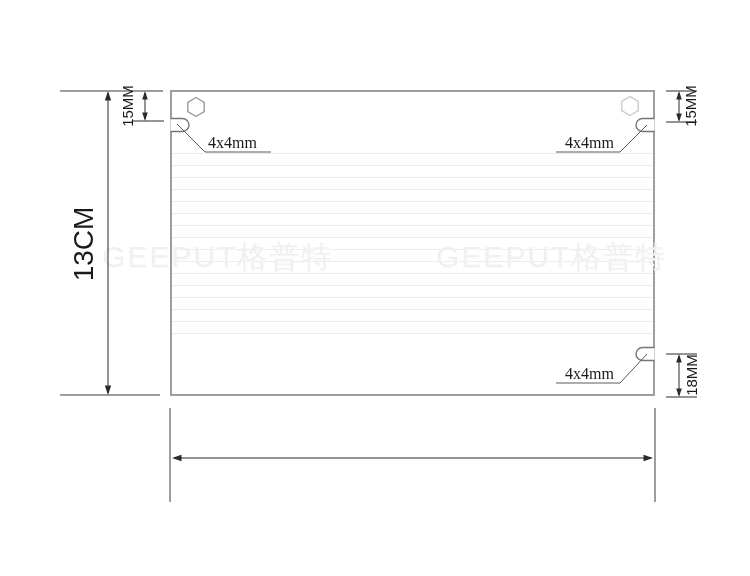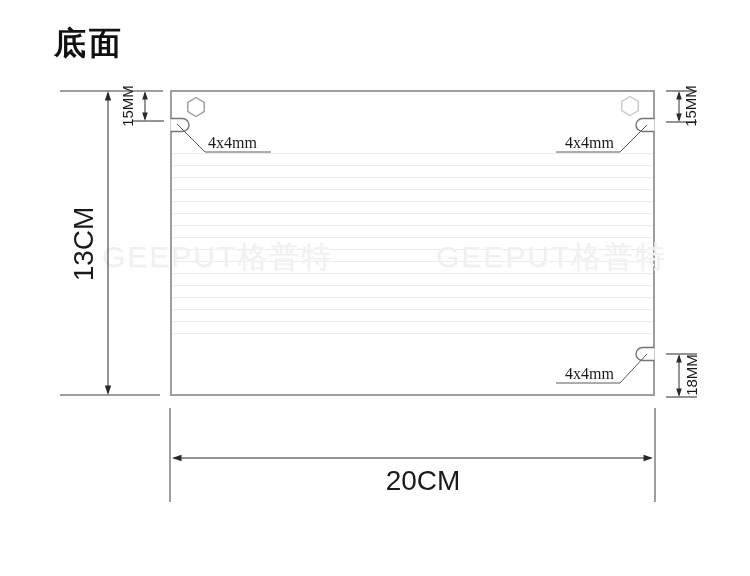--- a/index.html
+++ b/index.html
@@ -38,21 +38,20 @@
   .leader{stroke:#5a5a5a;stroke-width:1;fill:none;}
   .slot{stroke:#767676;stroke-width:1.4;fill:#fff;}
   .hex-dark{stroke:#9a9a9a;stroke-width:1.4;fill:none;}
   .hex-light{stroke:#c9c9c9;stroke-width:1.4;fill:none;}
 </style>
 </head>
 <body>
 
 <div class="canvas">
 
-  <div class="title">底面</div>
 
   <div class="panel">
     <div class="striations"></div>
   </div>
 
   <div class="watermark wm1">GEEPUT格普特</div>
   <div class="watermark wm2">GEEPUT格普特</div>
 
   <svg class="overlay" width="750" height="576" viewBox="0 0 750 576">
 
@@ -102,21 +101,20 @@
     <path class="slot" d="M654.5 118.5 H642.5 A6.5 6.5 0 0 0 642.5 131.5 H654.5"></path>
     <path class="slot" d="M654.5 347.5 H642.5 A6.5 6.5 0 0 0 642.5 360.5 H654.5"></path>
 
     <polyline class="leader" points="177,124 205,152 271,152"></polyline>
     <polyline class="leader" points="647,125 620,152 556,152"></polyline>
     <polyline class="leader" points="647,354 620,383 556,383"></polyline>
   </svg>
 
   <div class="lbl dim-big ctr rot" style="left:39px;top:229px;width:90px;height:30px;">13CM</div>
 
-  <div class="lbl dim-big ctr" style="left:373px;top:466px;width:100px;height:30px;">20CM</div>
 
   <div class="lbl dim-small ctr rot" style="left:100px;top:98px;width:54px;height:16px;">15MM</div>
 
   <div class="lbl dim-small ctr rot" style="left:663px;top:98px;width:54px;height:16px;">15MM</div>
 
   <div class="lbl dim-small ctr rot" style="left:664px;top:367px;width:54px;height:16px;">18MM</div>
 
   <div class="lbl slot-lbl" style="left:208px;top:134px;">4x4mm</div>
 
   <div class="lbl slot-lbl" style="left:565px;top:134px;">4x4mm</div>

